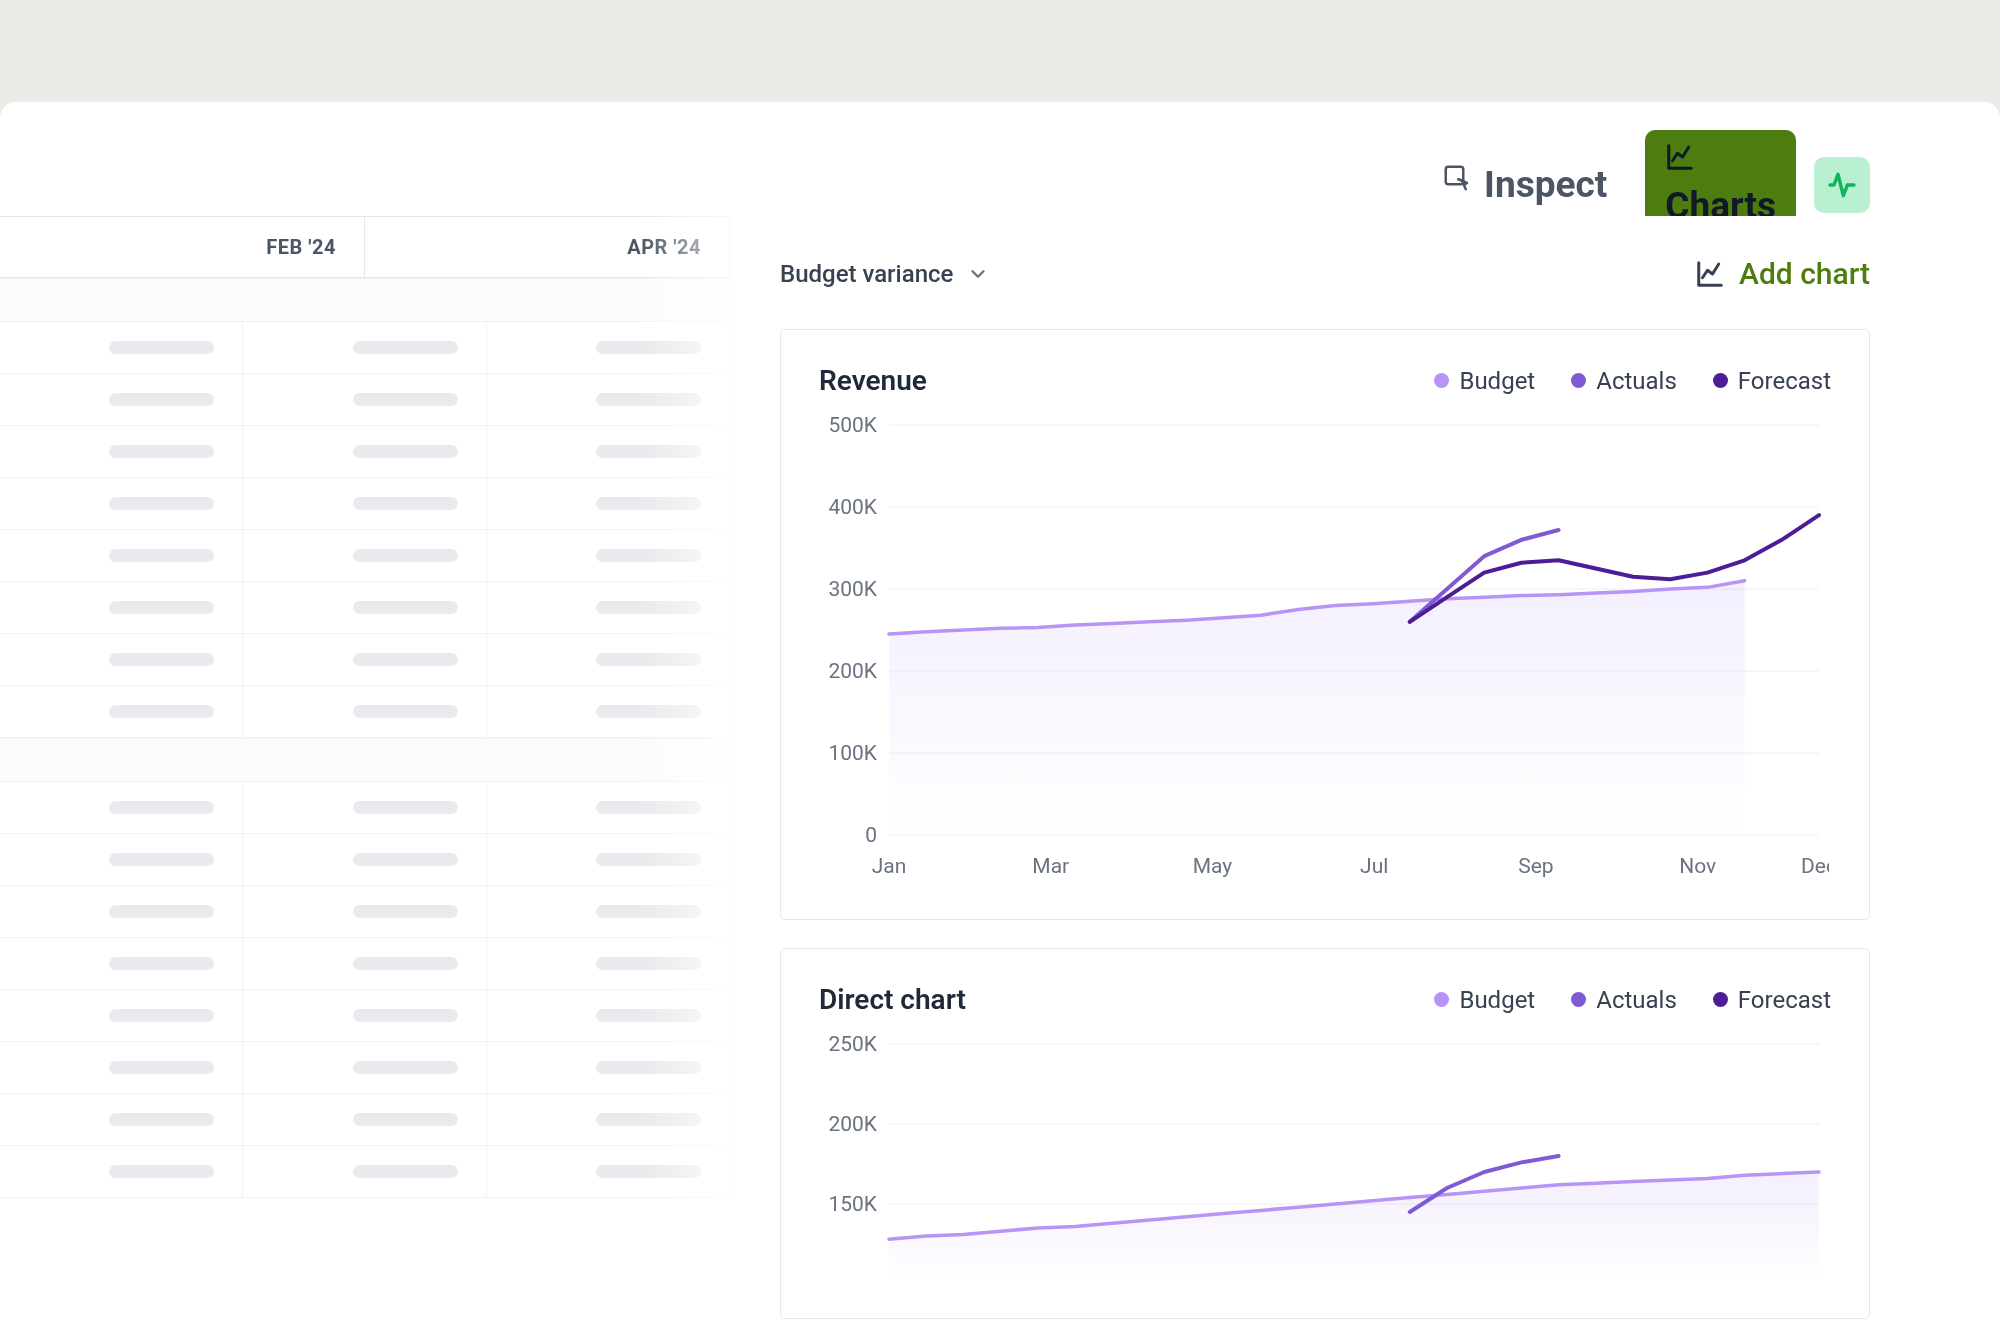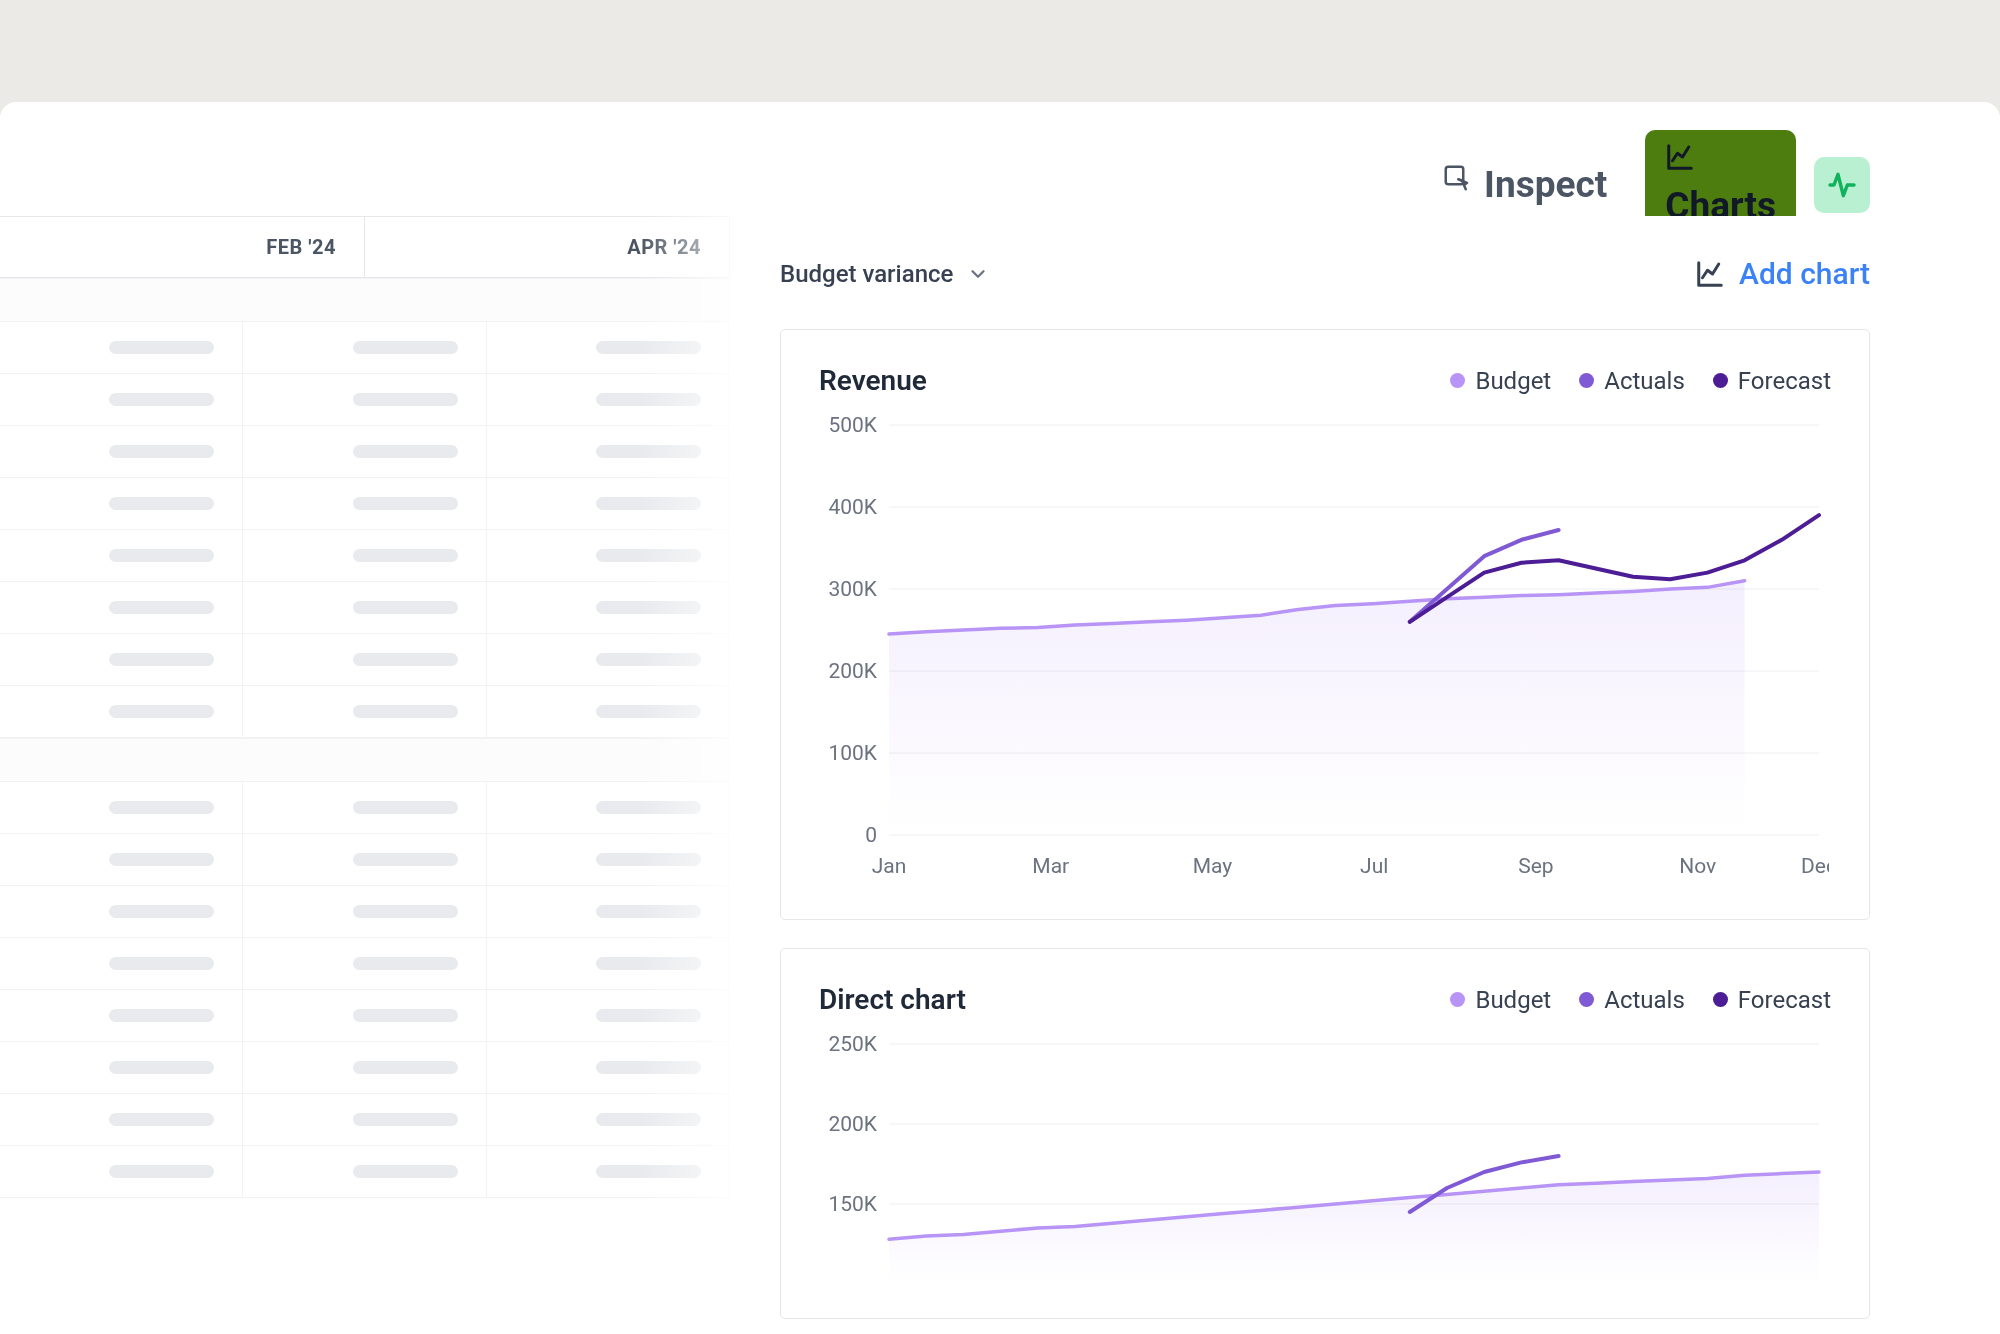--- a/index.html
+++ b/index.html
@@ -139,21 +139,21 @@
     font-size: 24px;
     font-weight: 500;
     color: #374151;
   }
   .add-chart {
     display: flex;
     align-items: center;
     gap: 14px;
     font-size: 30px;
     font-weight: 500;
-    color: #3b82f6;
+    color: #4d7c0f;
     cursor: pointer;
   }
   .chart-card {
     border: 1px solid #e5e7eb;
     border-radius: 5px;
     padding: 34px 38px 30px 38px;
     margin-bottom: 28px;
   }
   .chart-header {
     display: flex;
@@ -161,21 +161,21 @@
     align-items: center;
     margin-bottom: 8px;
   }
   .chart-title {
     font-size: 28px;
     font-weight: 600;
     color: #1f2937;
   }
   .legend {
     display: flex;
-    gap: 28px;
+    gap: 36px;
     font-size: 24px;
     color: #374151;
   }
   .legend-item { display: flex; align-items: center; gap: 10px; }
   .legend-dot { width: 15px; height: 15px; border-radius: 50%; }
   .budget-dot { background: #b794f6; }
   .actuals-dot { background: #805ad5; }
   .forecast-dot { background: #4c1d95; }
 
   svg text.axis {

